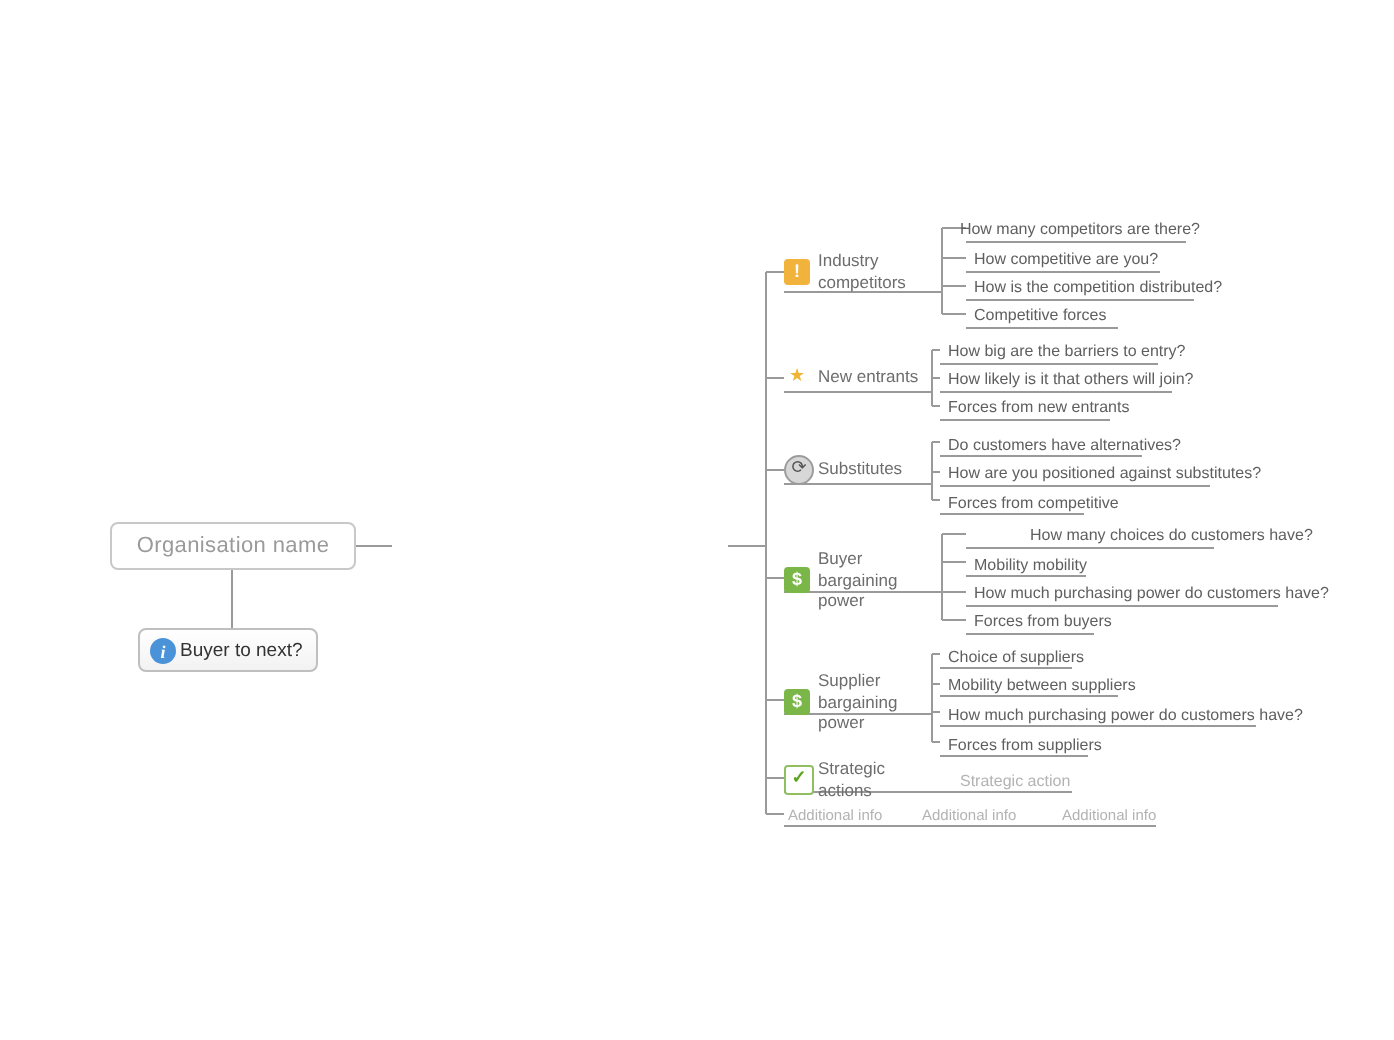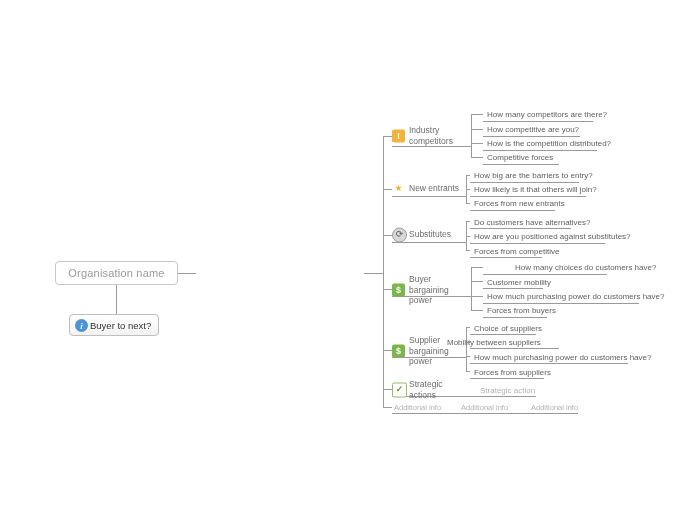--- a/index.html
+++ b/index.html
@@ -265,21 +265,21 @@
 
   <div class="node wheretonext-node">
     <span class="info-icon">i</span>
     <span>Buyer to next?</span>
   </div>
 
   <div class="node l1" style="left:392px; top:126px; width:72px; height:20px;">
     <span class="ic ic-warning">!</span>
     <span>Industry competitors</span>
   </div>
-  <div class="node l2" style="left:485px; top:106px; width:115px; height:14px;">
+  <div class="node l2" style="left:485px; top:106px; width:115px; height:14px;justify-content:flex-end;">
     <span>How many competitors are there?</span>
   </div>
   <div class="node l2" style="left:485px; top:135px; width:120px; height:14px;">
     <span>How is the competition distributed?</span>
   </div>
   <div class="node l2" style="left:485px; top:121px; width:110px; height:14px;">
     <span>How competitive are you?</span>
   </div>
   <div class="node l2" style="left:485px; top:149px; width:90px; height:14px;">
     <span>Competitive forces</span>
@@ -314,37 +314,37 @@
   </div>
 
   <div class="node l1" style="left:392px; top:276px; width:62px; height:28px;">
     <span class="ic ic-money">$</span>
     <span>Buyer bargaining power</span>
   </div>
   <div class="node l2" style="left:485px; top:259px; width:125px; height:14px;margin-left:28px;">
     <span>How many choices do customers have?</span>
   </div>
   <div class="node l2" style="left:485px; top:274px; width:70px; height:14px;">
-    <span>Customer mobility</span>
+    <span>Mobility mobility</span>
   </div>
   <div class="node l2" style="left:485px; top:288px; width:160px; height:14px;">
     <span>How much purchasing power do customers have?</span>
   </div>
   <div class="node l2" style="left:485px; top:302px; width:80px; height:14px;">
     <span>Forces from buyers</span>
   </div>
 
   <div class="node l1" style="left:392px; top:337px; width:62px; height:28px;">
     <span class="ic ic-money">$</span>
     <span>Supplier bargaining power</span>
   </div>
   <div class="node l2" style="left:472px; top:320px; width:70px; height:14px;">
     <span>Choice of suppliers</span>
   </div>
-  <div class="node l2" style="left:445px; top:334px; width:95px; height:14px;">
+  <div class="node l2" style="left:472px; top:334px; width:95px; height:14px;">
     <span>Mobility between suppliers</span>
   </div>
   <div class="node l2" style="left:472px; top:349px; width:165px; height:14px;">
     <span>How much purchasing power do customers have?</span>
   </div>
   <div class="node l2" style="left:472px; top:364px; width:80px; height:14px;">
     <span>Forces from suppliers</span>
   </div>
 
   <div class="node l1" style="left:392px; top:383px; width:75px; height:13px;">

